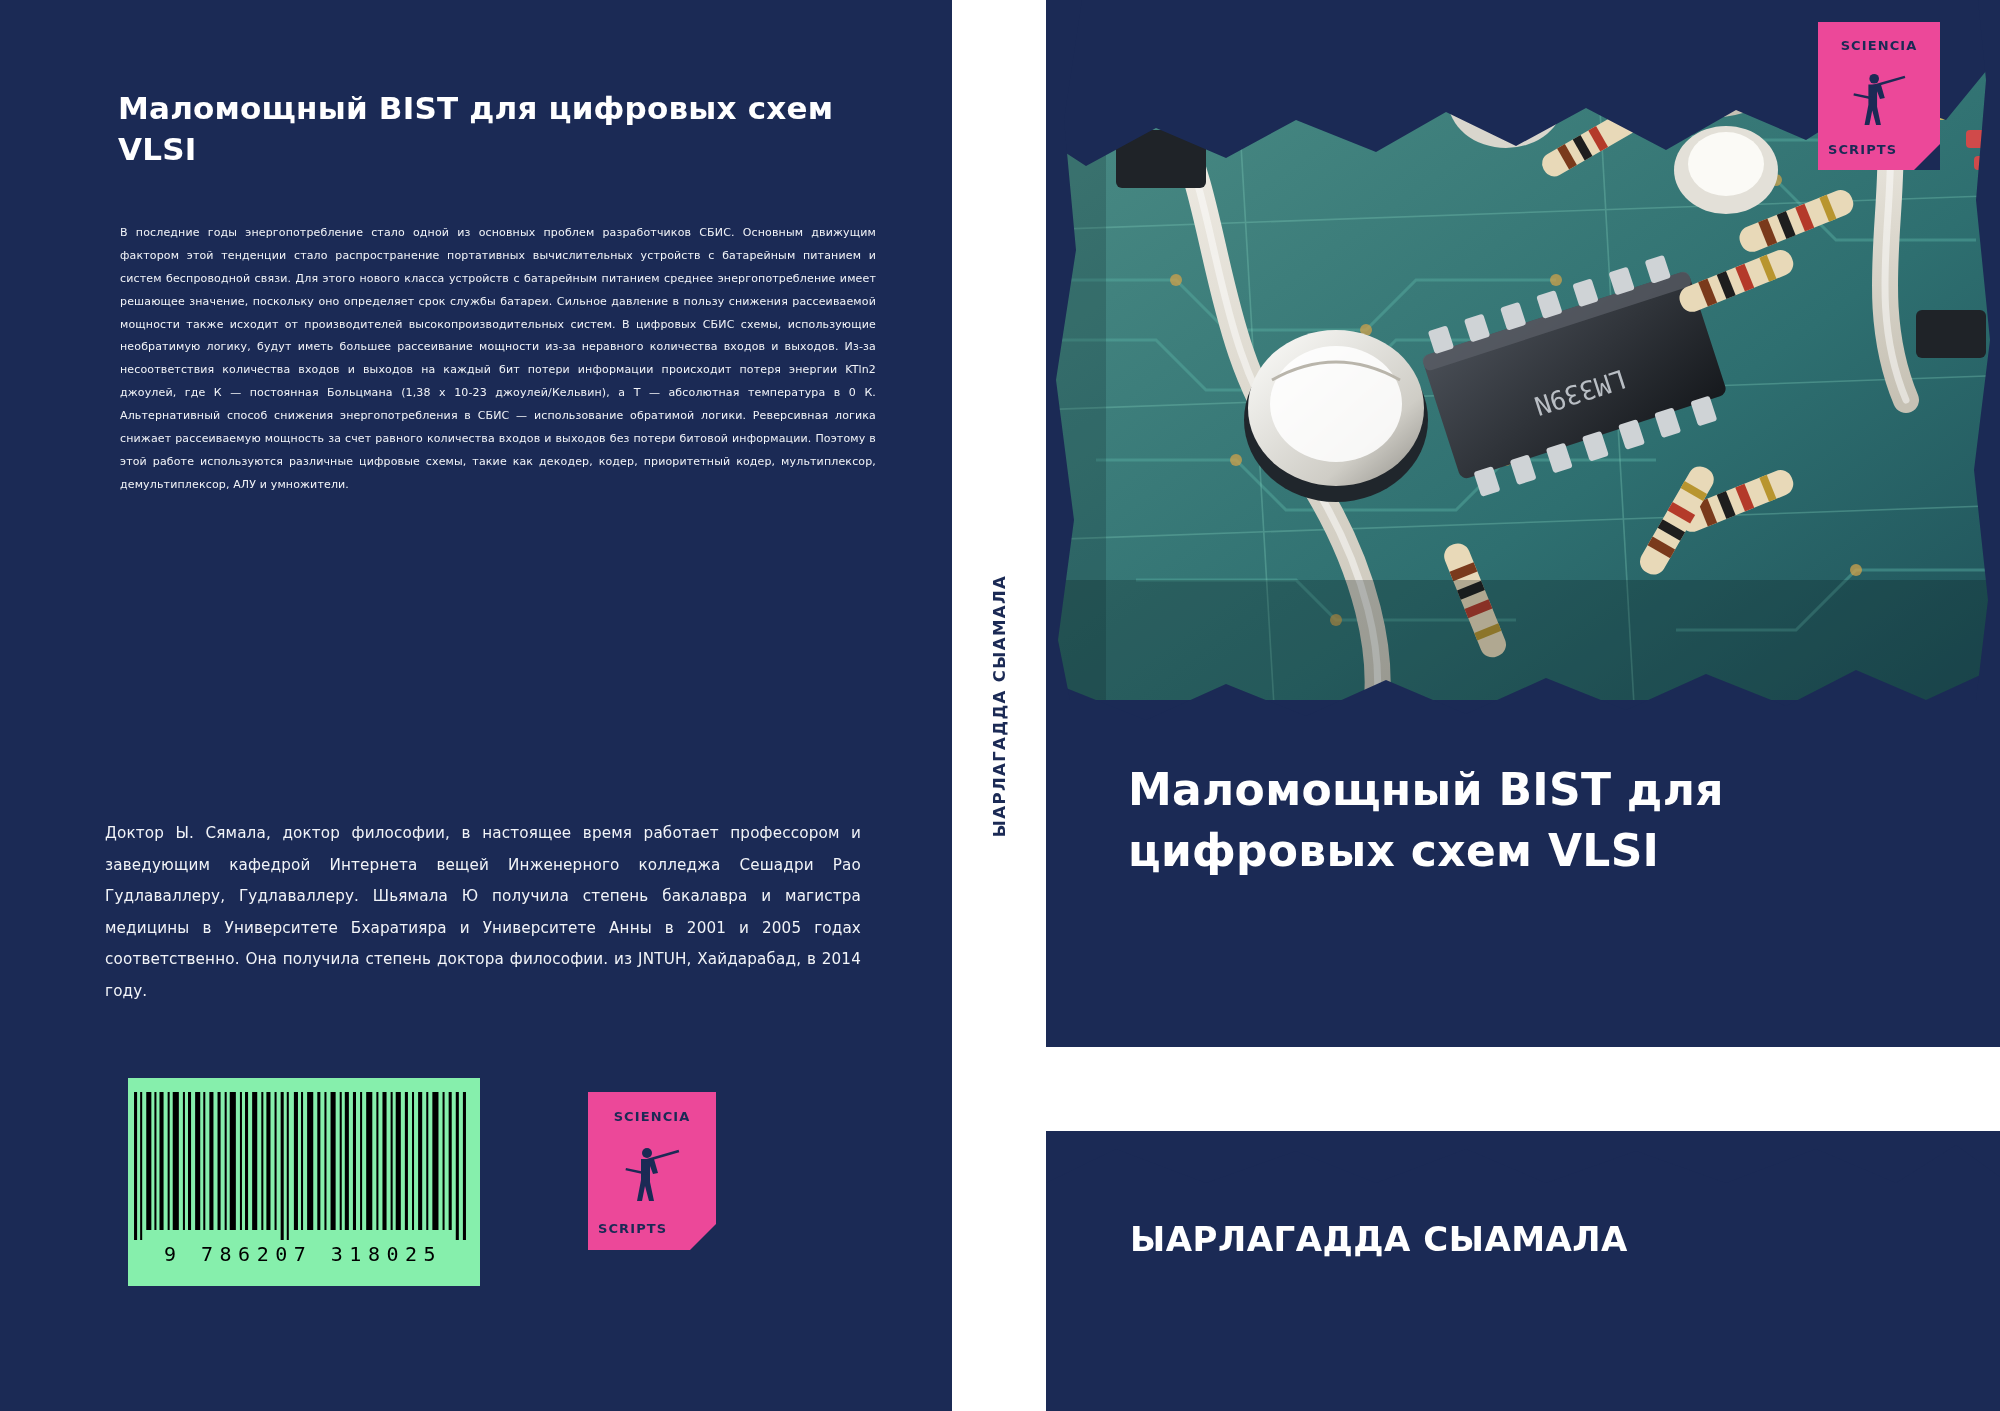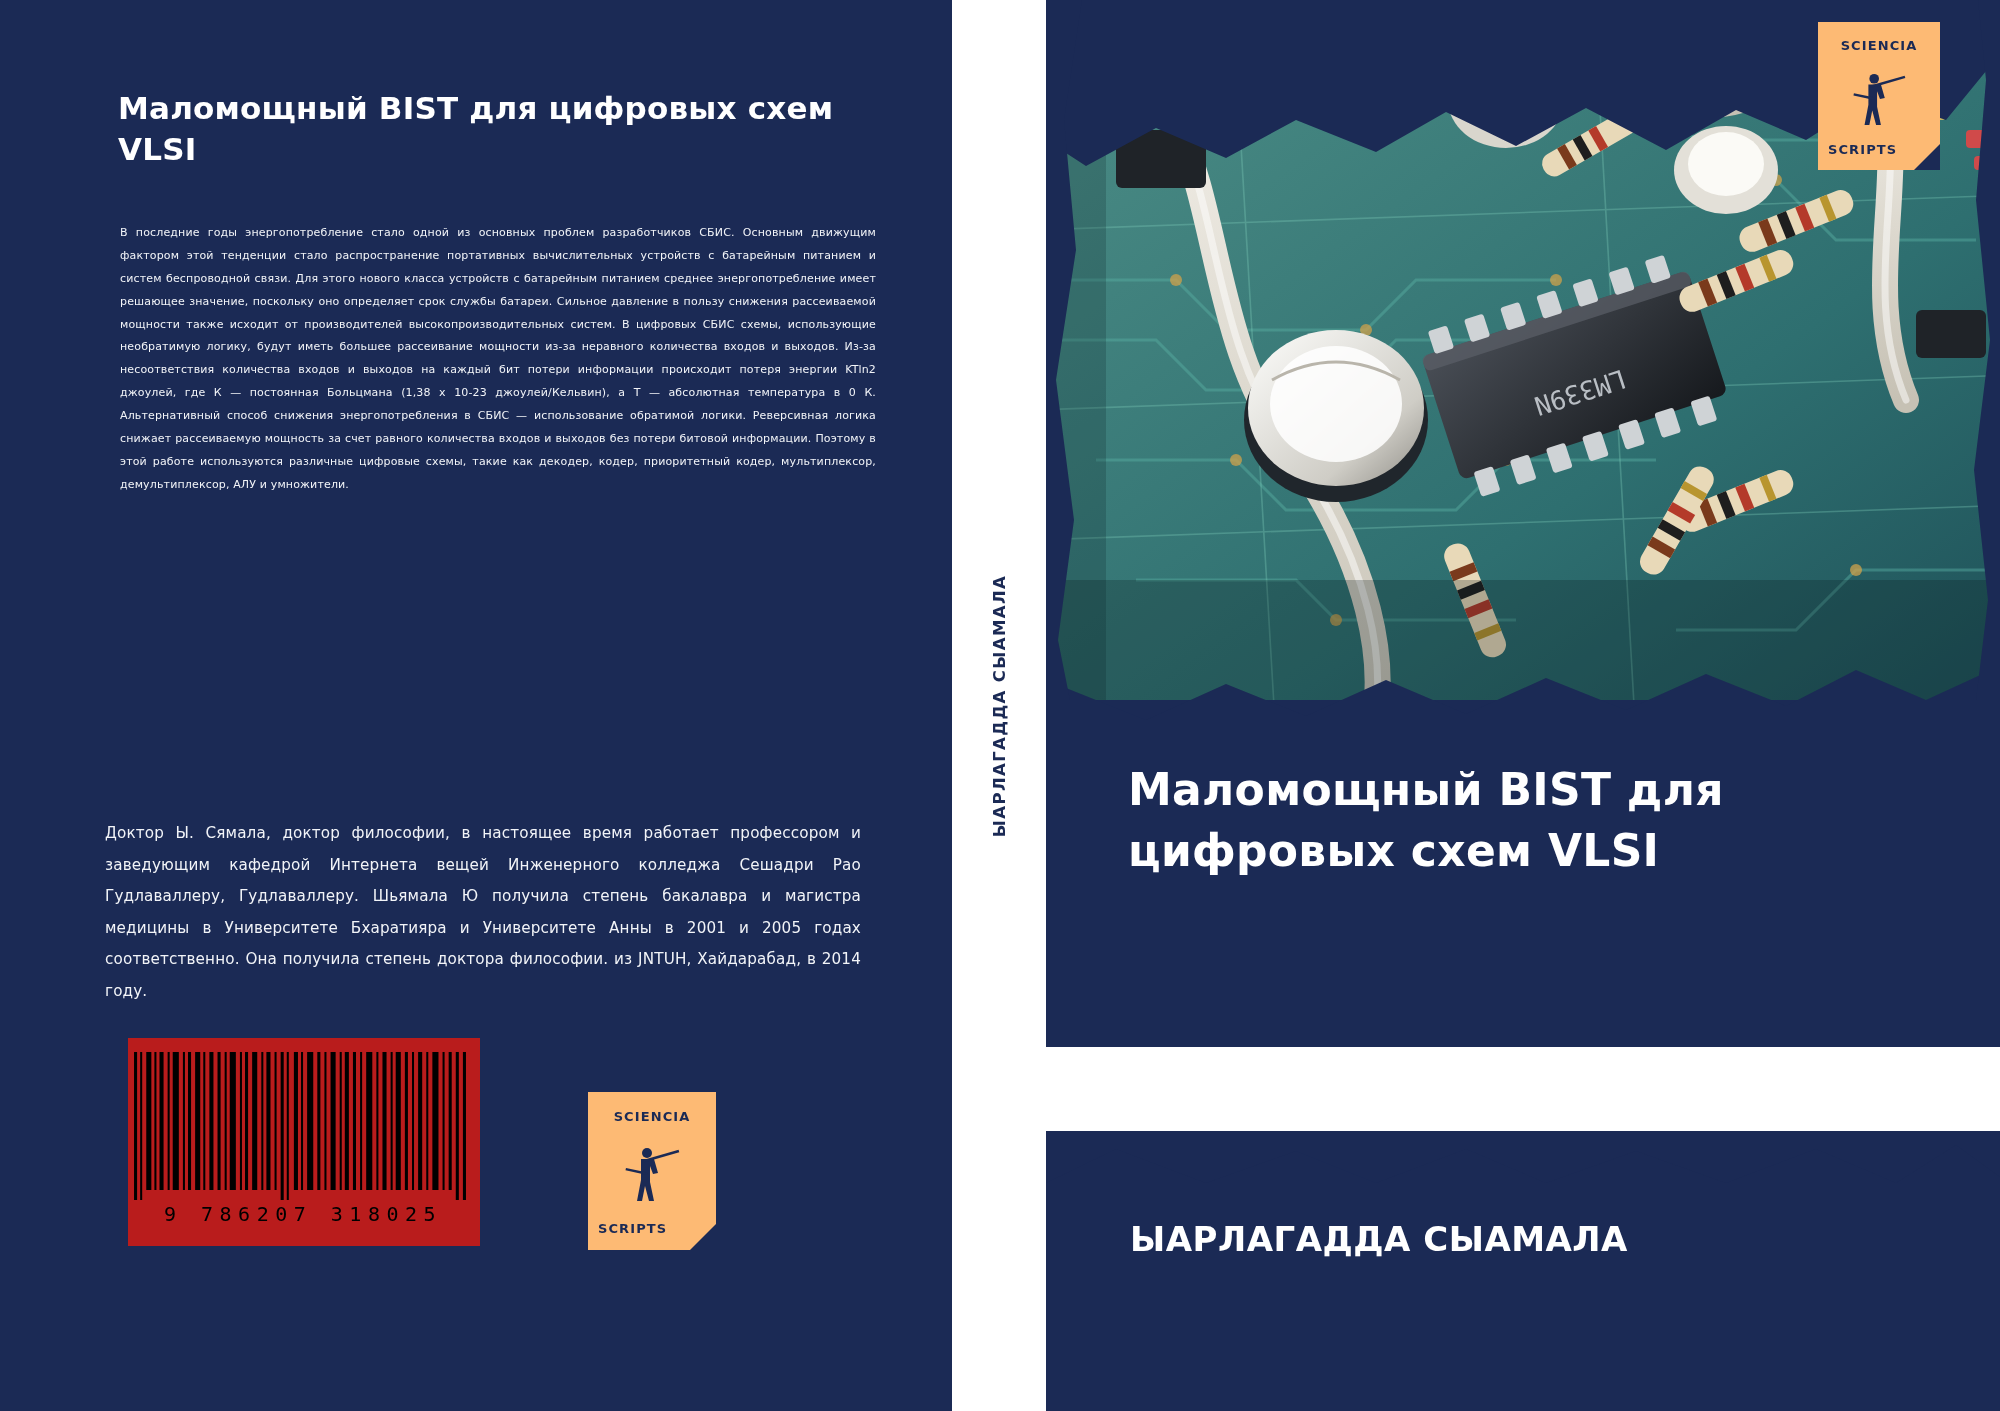--- a/index.html
+++ b/index.html
@@ -67,24 +67,24 @@
     line-height: 2.08;
     text-align: justify;
     color: #f2f4f8;
     letter-spacing: 0.15px;
   }
 
   
   .barcode-box {
     position: absolute;
     left: 128px;
-    top: 1038px;
+    top: 1078px;
     width: 352px;
     height: 208px;
-    background: #b91c1c;
+    background: #86efac;
     box-sizing: border-box;
     padding: 14px 12px 6px 4px;
   }
   .barcode-bars {
     width: 100%;
     height: 148px;
     display: block;
   }
   .barcode-digits {
     font-family: "DejaVu Sans Mono", "Liberation Mono", monospace;
@@ -102,21 +102,21 @@
     left: 588px;
     top: 1092px;
     width: 128px;
     height: 158px;
   }
 
   .logo-shape {
     position: relative;
     width: 100%;
     height: 100%;
-    background: #fdba74;
+    background: #ec4899;
     color: #1b2a55;
     box-sizing: border-box;
     padding-left: 40px;
   }
   .logo-shape::after {
     content: "";
     position: absolute;
     right: 0;
     bottom: 0;
     border-style: solid;

